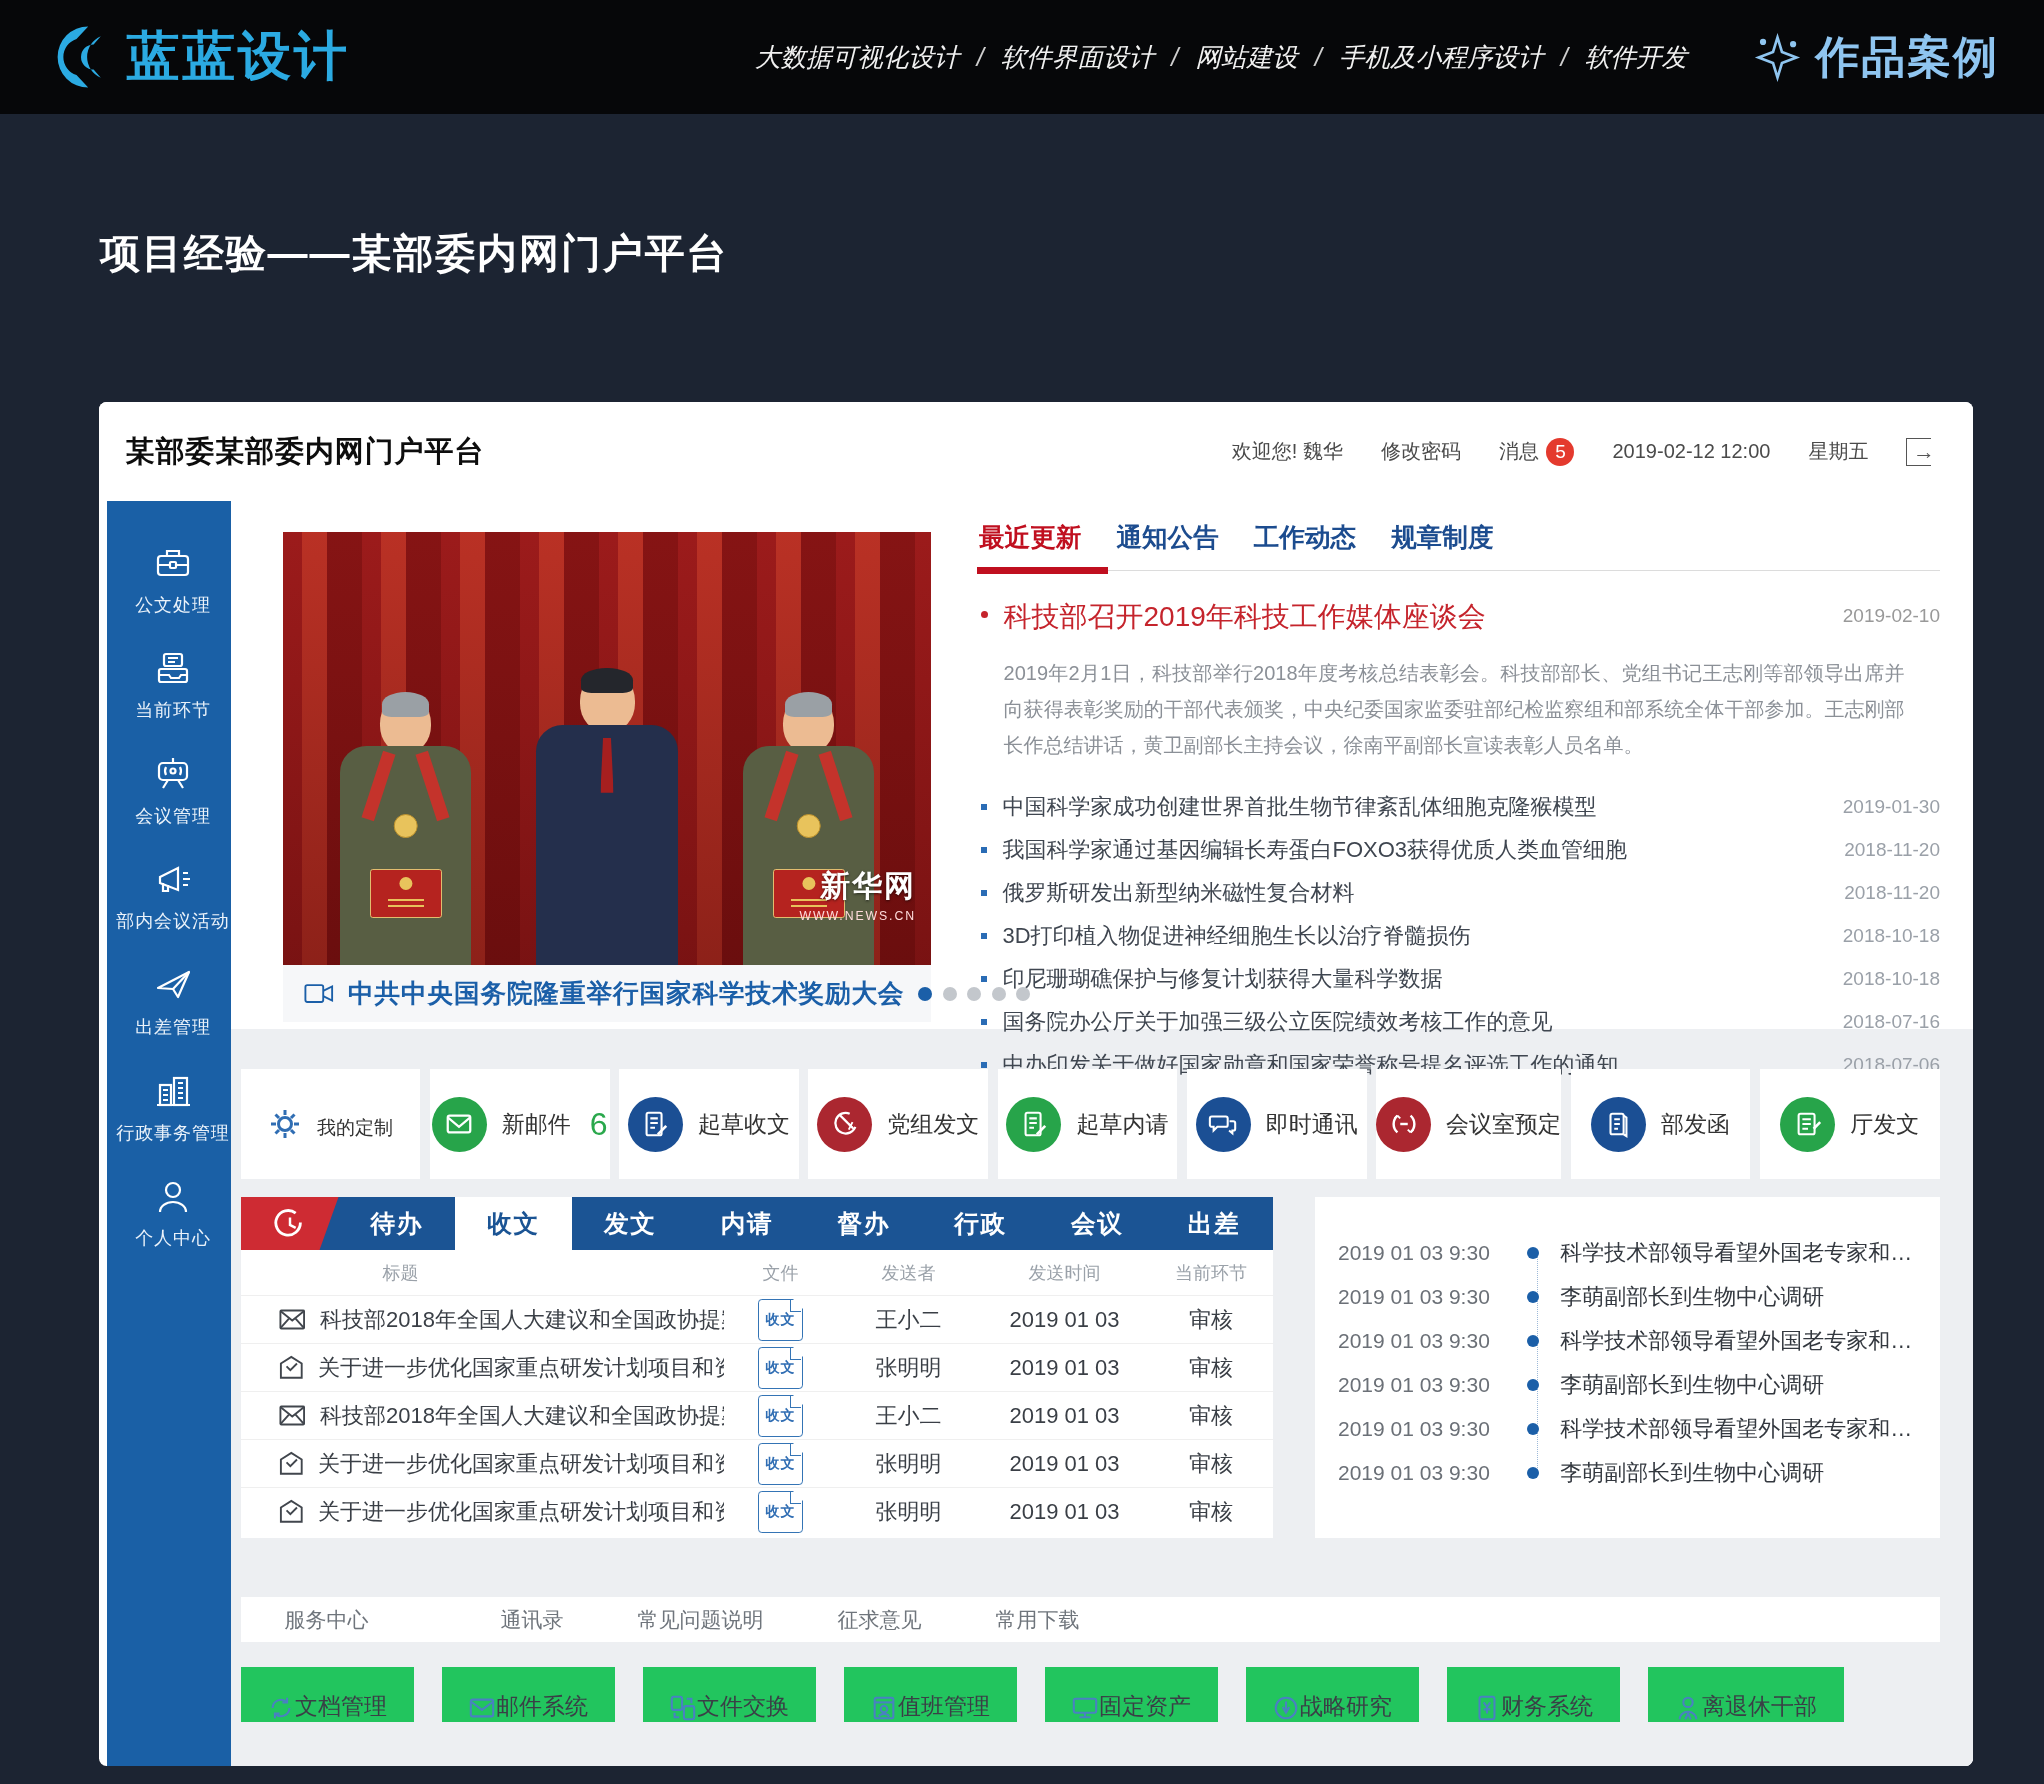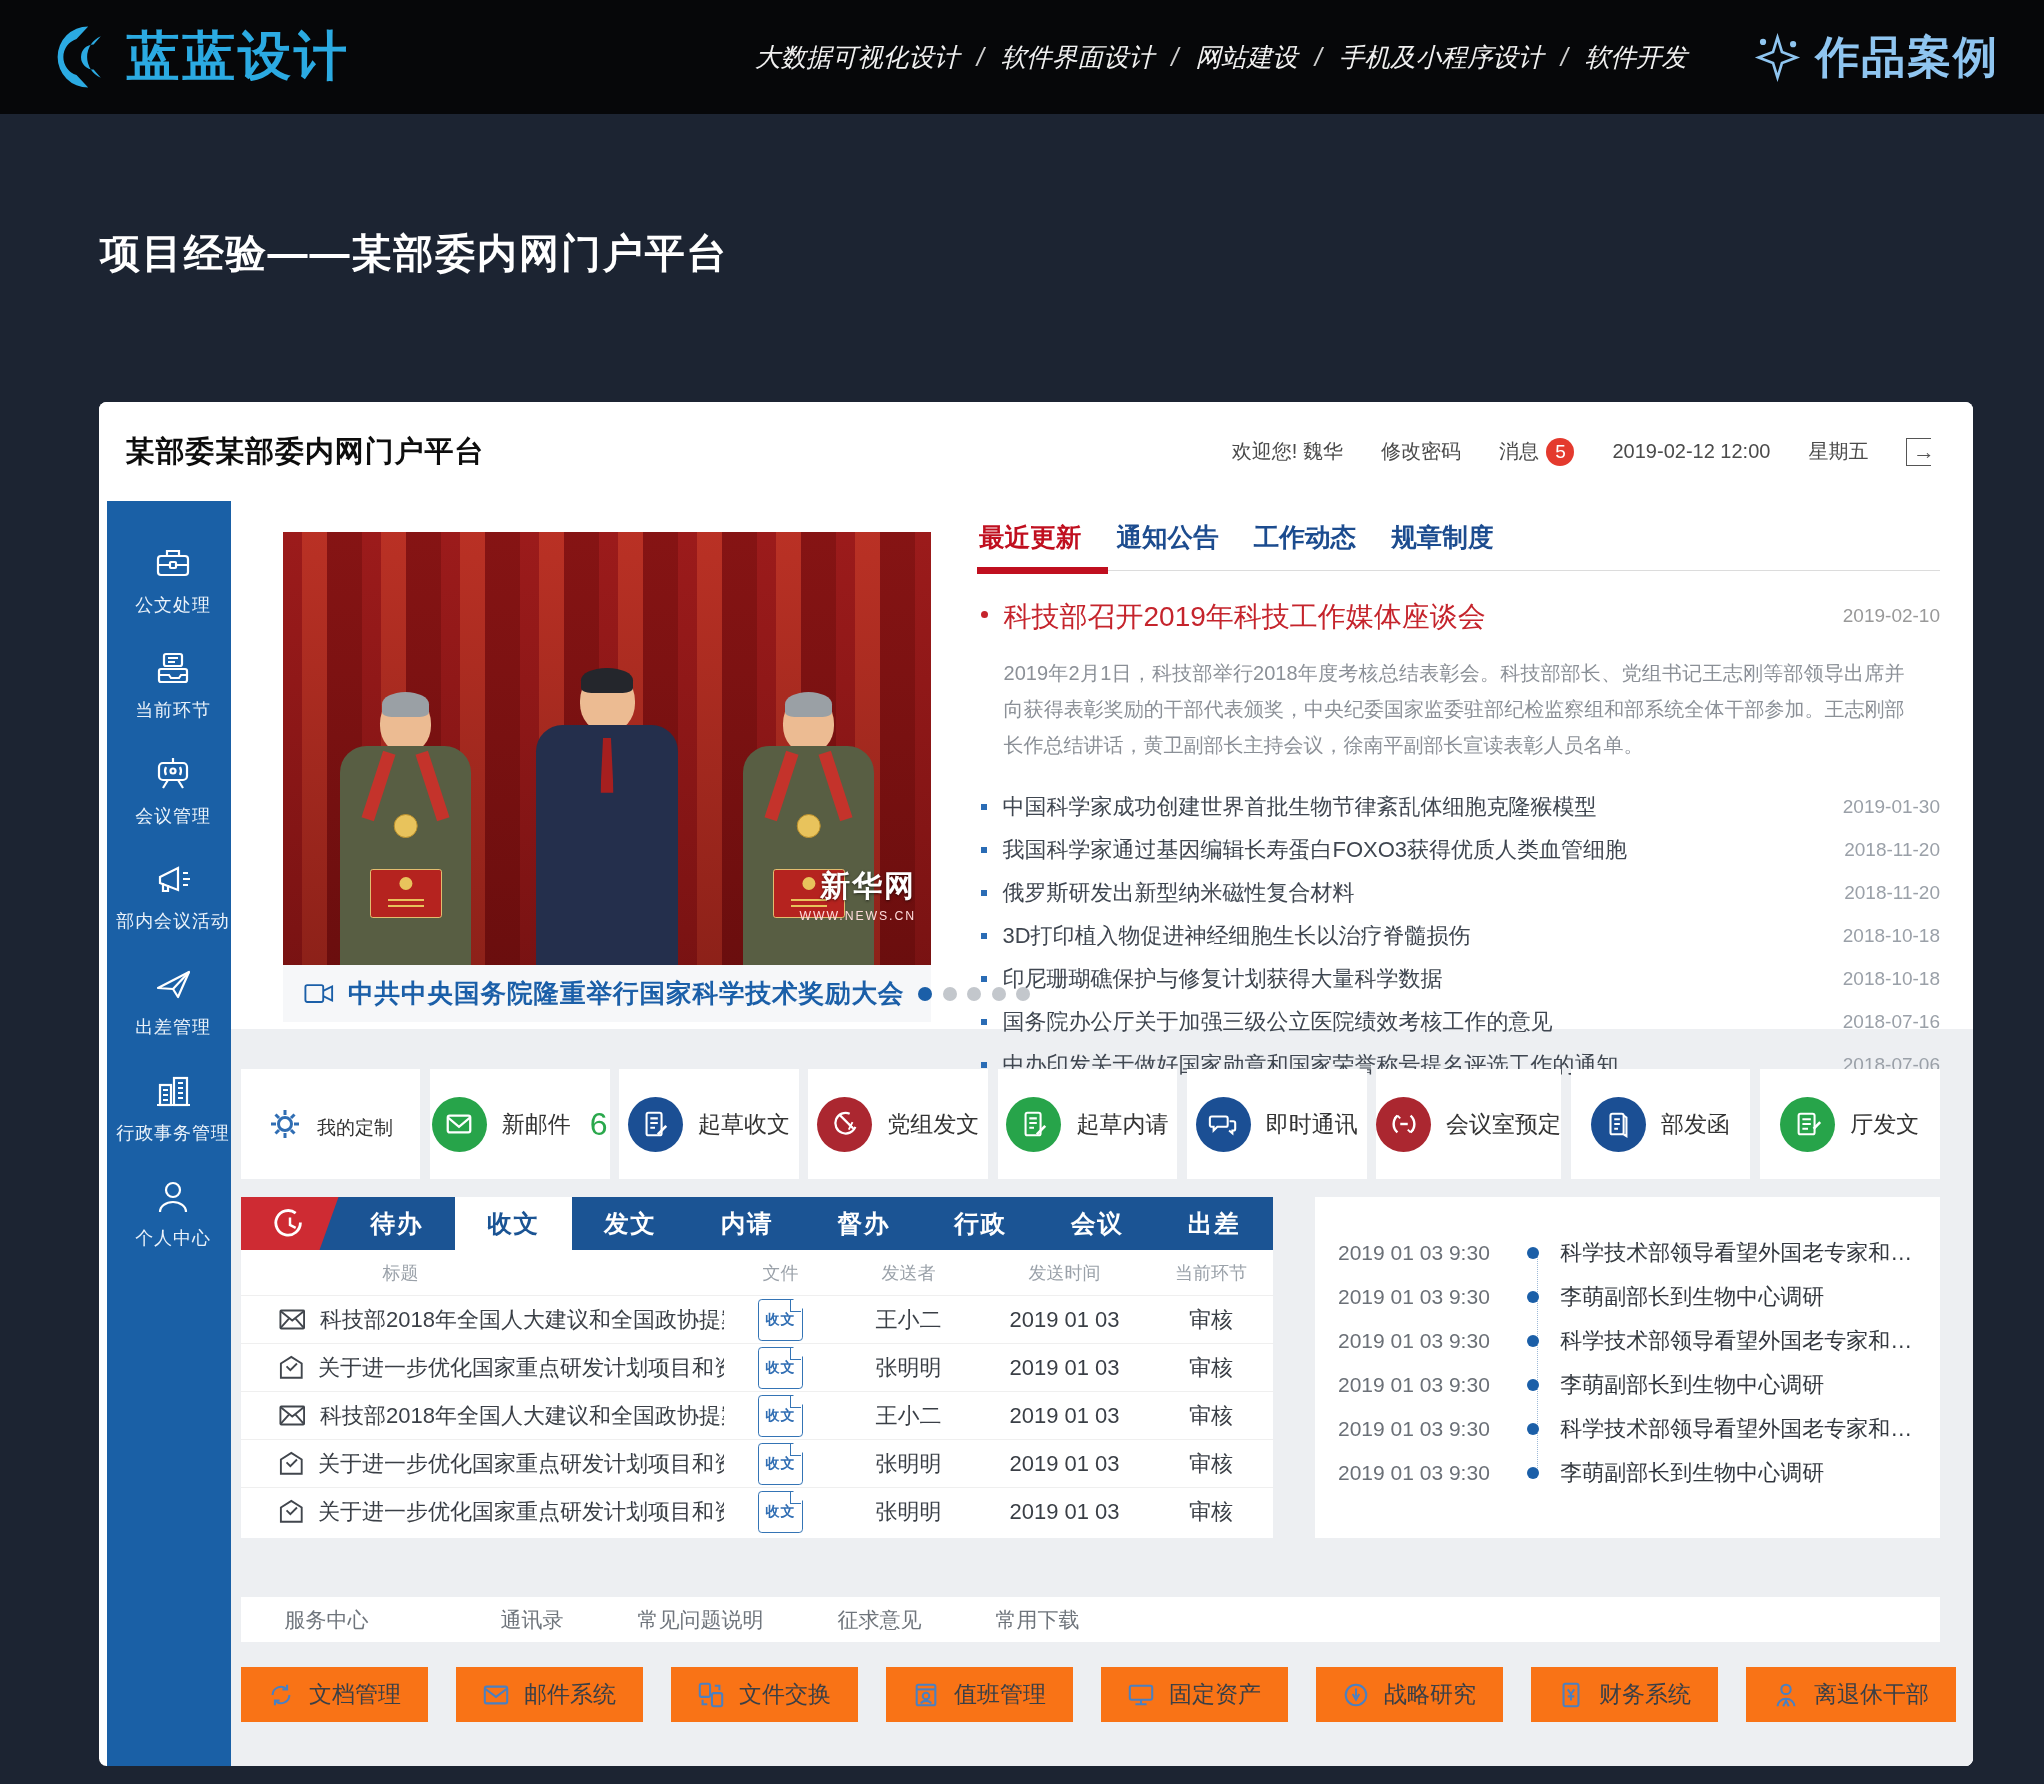--- a/index.html
+++ b/index.html
@@ -135,21 +135,21 @@
   .s-item { display:flex; align-items:center; height:44px; }
   .s-time { width:189px; color:#6b7077; font-size:21px; flex:none; }
   .s-dot { width:12.3px; height:12.3px; border-radius:50%; background:#1b5fa8; margin-right:21px; flex:none; position:relative; z-index:1; }
   .s-text { color:#33383f; font-size:22px; white-space:nowrap; overflow:hidden; text-overflow:ellipsis; cursor:pointer; }
 
   
   .service { position:absolute; left:9.5px; top:1096px; width:1699px; height:45px; background:#fff; display:flex; align-items:center; padding-left:44px; font-size:21px; color:#6f757c; }
   .svc-link { margin-right:74px; cursor:pointer; white-space:nowrap; }
   .svc-link:first-child { margin-right:132px; }
   .apps { position:absolute; left:9.5px; top:1166px; height:55px; display:flex; gap:28px; }
-  .app-card { background:#f97316; height:55px; padding:0 26.5px; display:flex; align-items:center; gap:14px; cursor:pointer; }
+  .app-card { background:#22c55e; height:55px; padding:0 26.5px; display:flex; align-items:flex-end; gap:0; cursor:pointer; }
   .app-card svg { width:28px; height:28px; flex:none; }
   .app-label { font-size:23px; color:#3a3f46; white-space:nowrap; }
 
   svg { display:block; }
 </style>
 </head>
 <body>
 
 <div class="site-header">
   <div class="logo-wrap">

